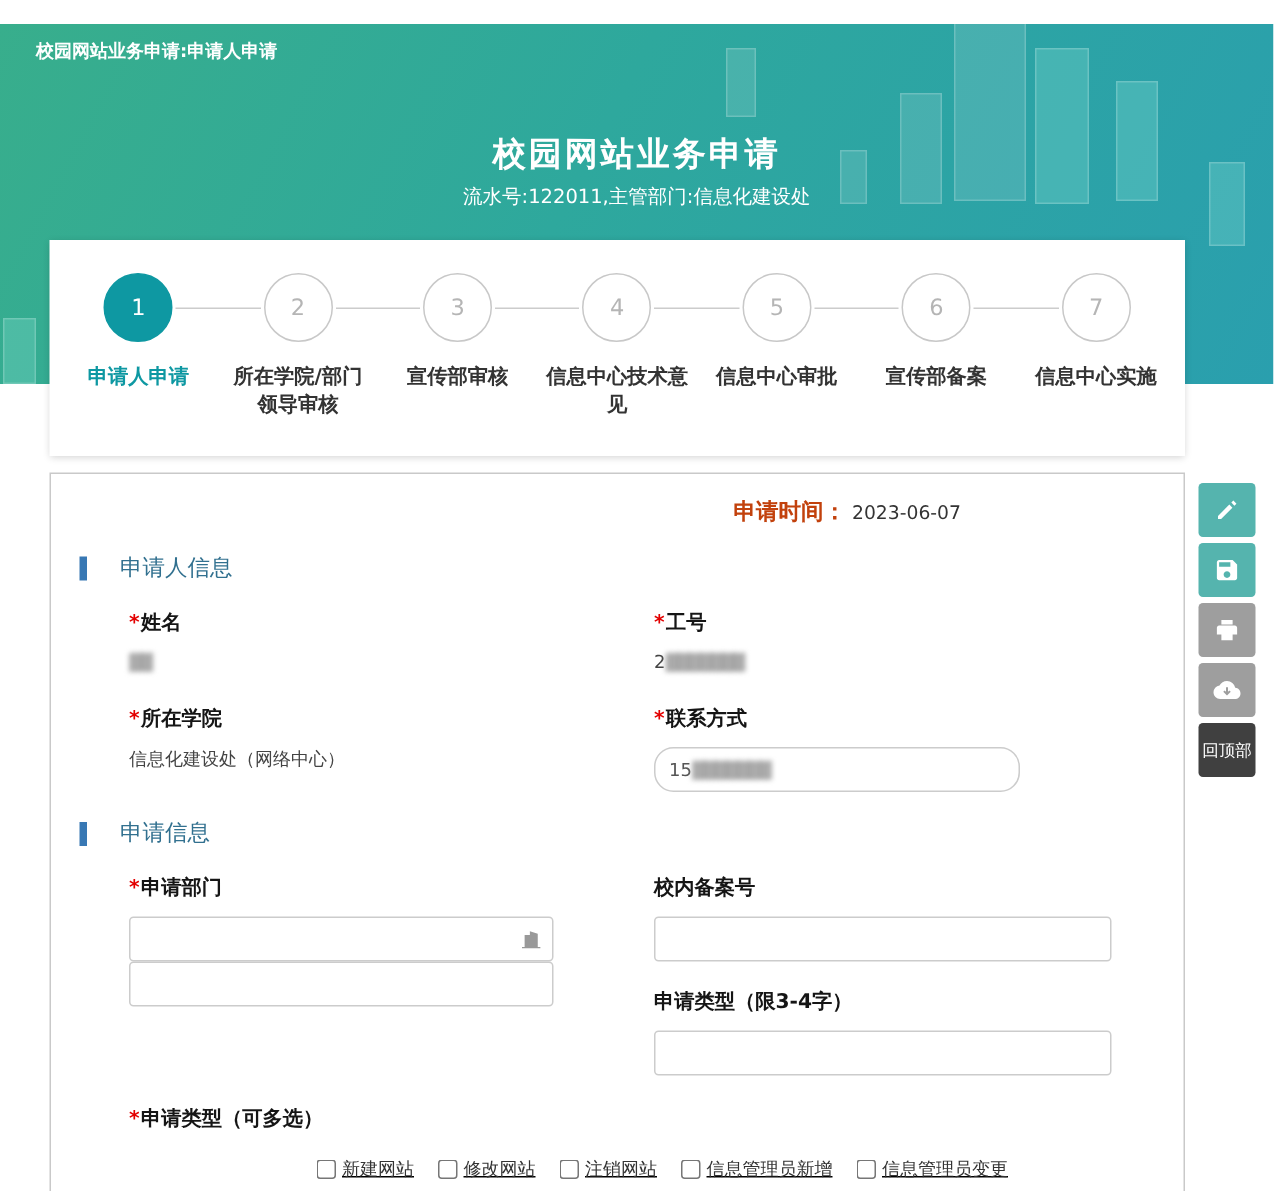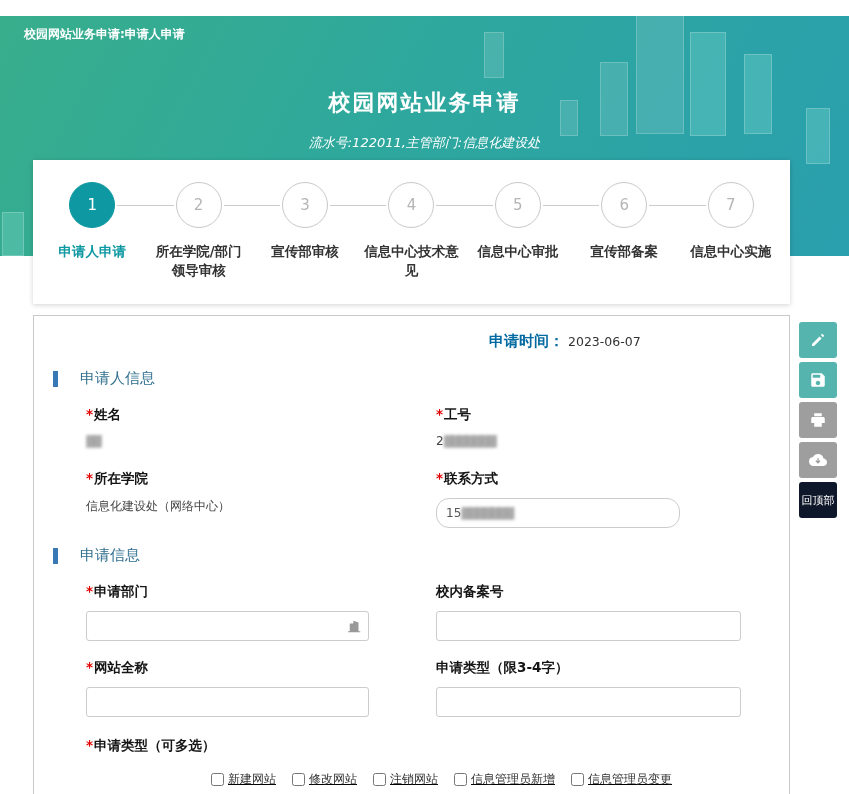--- a/index.html
+++ b/index.html
@@ -12,21 +12,21 @@
   
   .hero {
     position:absolute; top:16px; left:0; width:849px; height:240px;
     background:linear-gradient(118deg,#38ae8c 0%,#2ea89d 45%,#2a9fae 100%);
     overflow:hidden; z-index:0;
   }
   .bldg { position:absolute; background:rgba(255,255,255,0.13); border:1px solid rgba(255,255,255,0.20); }
   .bldg.t { background:rgba(140,225,215,0.28); }
   .breadcrumb { position:absolute; top:10px; left:24px; color:#fff; font-size:12px; font-weight:bold; z-index:2; }
   .hero h1 { margin-top:72px; text-align:center; color:#fff; font-size:22px; letter-spacing:2px; position:relative; z-index:2; }
-  .hero .sub { margin-top:16px; text-align:center; color:#fff; font-size:13px; position:relative; z-index:2;font-style:italic; }
+  .hero .sub { margin-top:4px; text-align:center; color:#fff; font-size:13px; position:relative; z-index:2; }
 
   
   .stepper {
     position:absolute; top:160px; left:33px; width:757px; z-index:5;
     background:#fff; box-shadow:0 1px 5px rgba(0,0,0,0.18);
     display:flex; padding:22px 6px 24px;
   }
   .step { flex:1; position:relative; text-align:center; cursor:pointer; }
   .step:not(:first-child)::before {
     content:""; position:absolute; top:23px; height:1px; background:#ccc;
@@ -43,21 +43,21 @@
     color:#333; line-height:1.4;
   }
   .step.active .slabel { color:#0e98a2; }
 
   
   .card {
     position:absolute; top:315px; left:33px; width:757px; height:640px;
     background:#fff; border:1px solid #c9c9c9; padding:16px 15px 0 19px; z-index:1;
   }
   .apply-time { margin-left:436px; display:flex; align-items:baseline; }
-  .at-label { font-size:15px; font-weight:bold; color:#0369a1; }
+  .at-label { font-size:15px; font-weight:bold; color:#c2410c; }
   .at-value { font-size:12.5px; color:#333; margin-left:4px; }
 
   .section-header { margin-top:18px; display:flex; align-items:center;gap:12px; }
   .sbar { width:5px; height:16px; background:#3878b4; margin-right:10px; }
   .stitle { font-size:15px; color:#31708f; }
 
   .fields { margin-left:33px; display:grid; grid-template-columns:350px 1fr; }
   .flabel { margin-top:18px; margin-bottom:10px; font-size:13.5px; font-weight:bold; color:#151515; }
   .star { color:#e30000; margin-right:1px; }
   .fvalue { font-size:12px; color:#444; min-height:18px; }
@@ -84,21 +84,21 @@
 
   
   .float-bar { position:absolute; left:799px; top:322px; width:38px; z-index:10; display:flex; flex-direction:column; gap:4px; }
   .fbtn {
     width:38px; height:36px; border:none; border-radius:3px; cursor:pointer;
     display:flex; align-items:center; justify-content:center; padding:0;
     font-family:"DejaVu Sans","Liberation Sans",sans-serif;
   }
   .fbtn.teal { background:#55b4ae; }
   .fbtn.gray { background:#9e9e9e; }
-  .fbtn.dark { background:#0f172a; color:#fff; font-size:11px; letter-spacing:0; }
+  .fbtn.dark { background:#404040; color:#fff; font-size:11px; letter-spacing:0; }
   .icn { display:flex; }
 </style>
 </head>
 <body>
 
 <div class="hero">
   <div class="bldg" style="left:636px; top:-6px;  width:48px; height:124px;"></div>
   <div class="bldg t" style="left:690px; top:16px;  width:36px; height:104px;"></div>
   <div class="bldg" style="left:600px; top:46px;  width:28px; height:74px;"></div>
   <div class="bldg t" style="left:744px; top:38px;  width:28px; height:80px;"></div>
@@ -192,21 +192,20 @@
               <path fill="#999" d="M2 14V5h4V2l6 2v10h2v1H0v-1h2zm2-7h2v1H4V7zm0 2h2v1H4V9zm0 2h2v1H4v-1zm5-5h2v1H9V6zm0 2h2v1H9V8zm0 2h2v1H9v-1z"></path>
             </svg>
         </span>
       </div>
     </div>
     <div class="field">
       <div class="flabel">校内备案号</div>
       <input class="txt w-right" type="text" style="">
     </div>
     <div class="field">
-      <div class="flabel"><span class="star">*</span><span>网站全称</span></div>
       <input class="txt w-left" type="text" style="">
     </div>
     <div class="field">
       <div class="flabel">申请类型（限3-4字）</div>
       <input class="txt w-right" type="text" style="">
     </div>
   </div>
 
   <div class="full-label"><span class="star">*</span><span>申请类型（可多选）</span></div>
 

